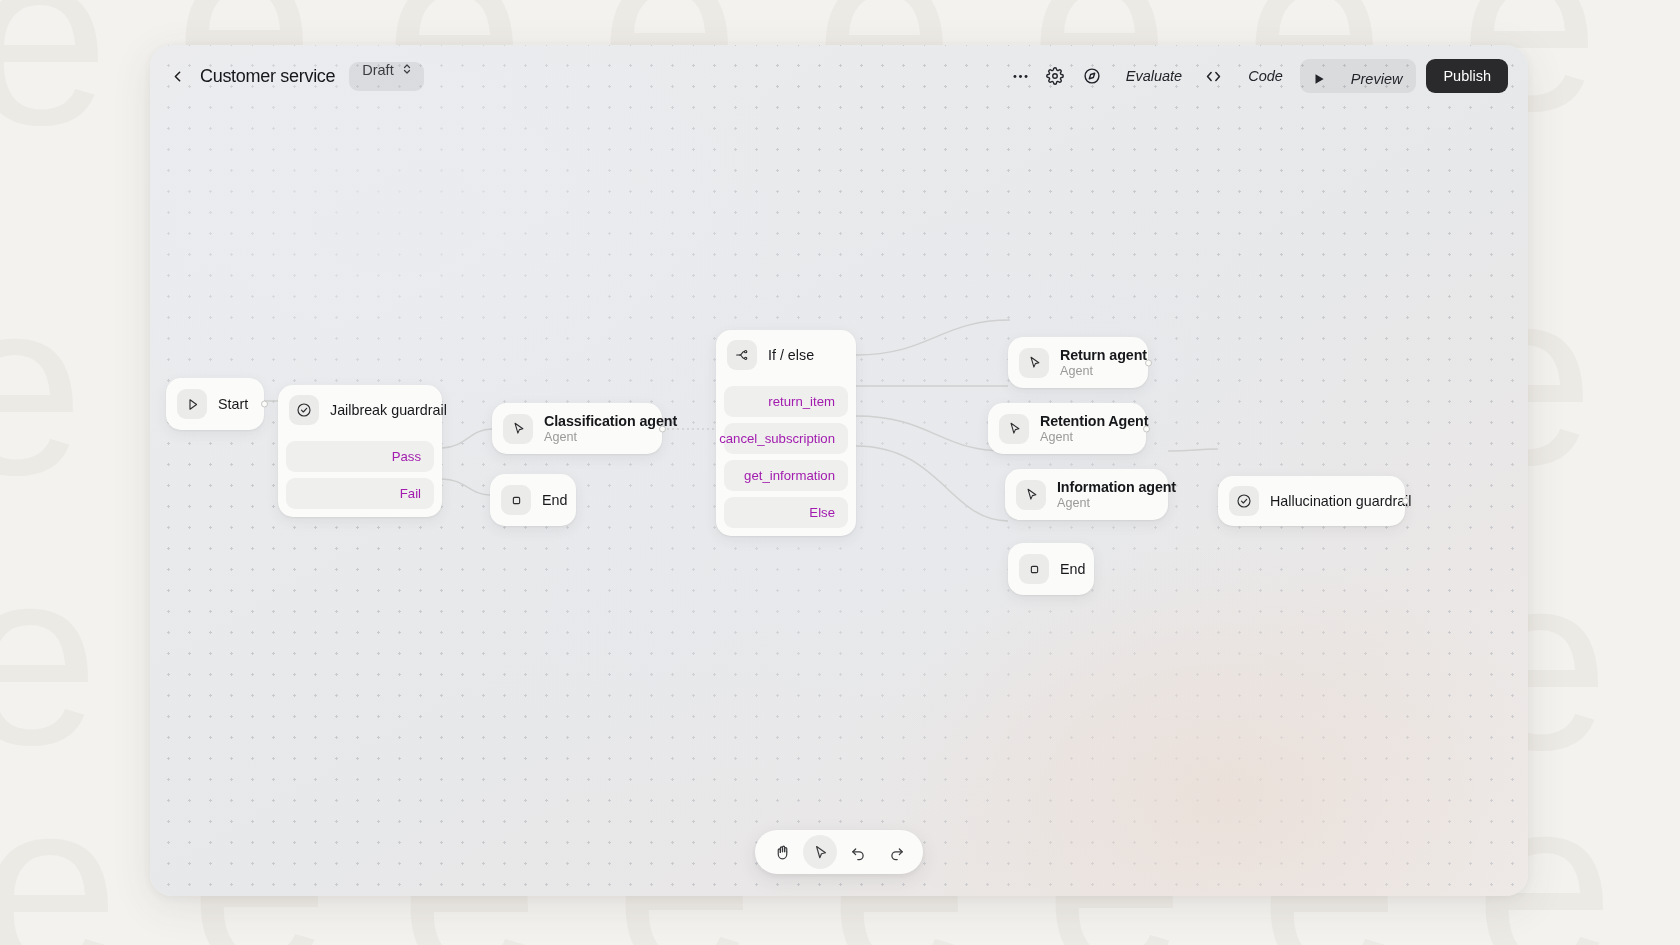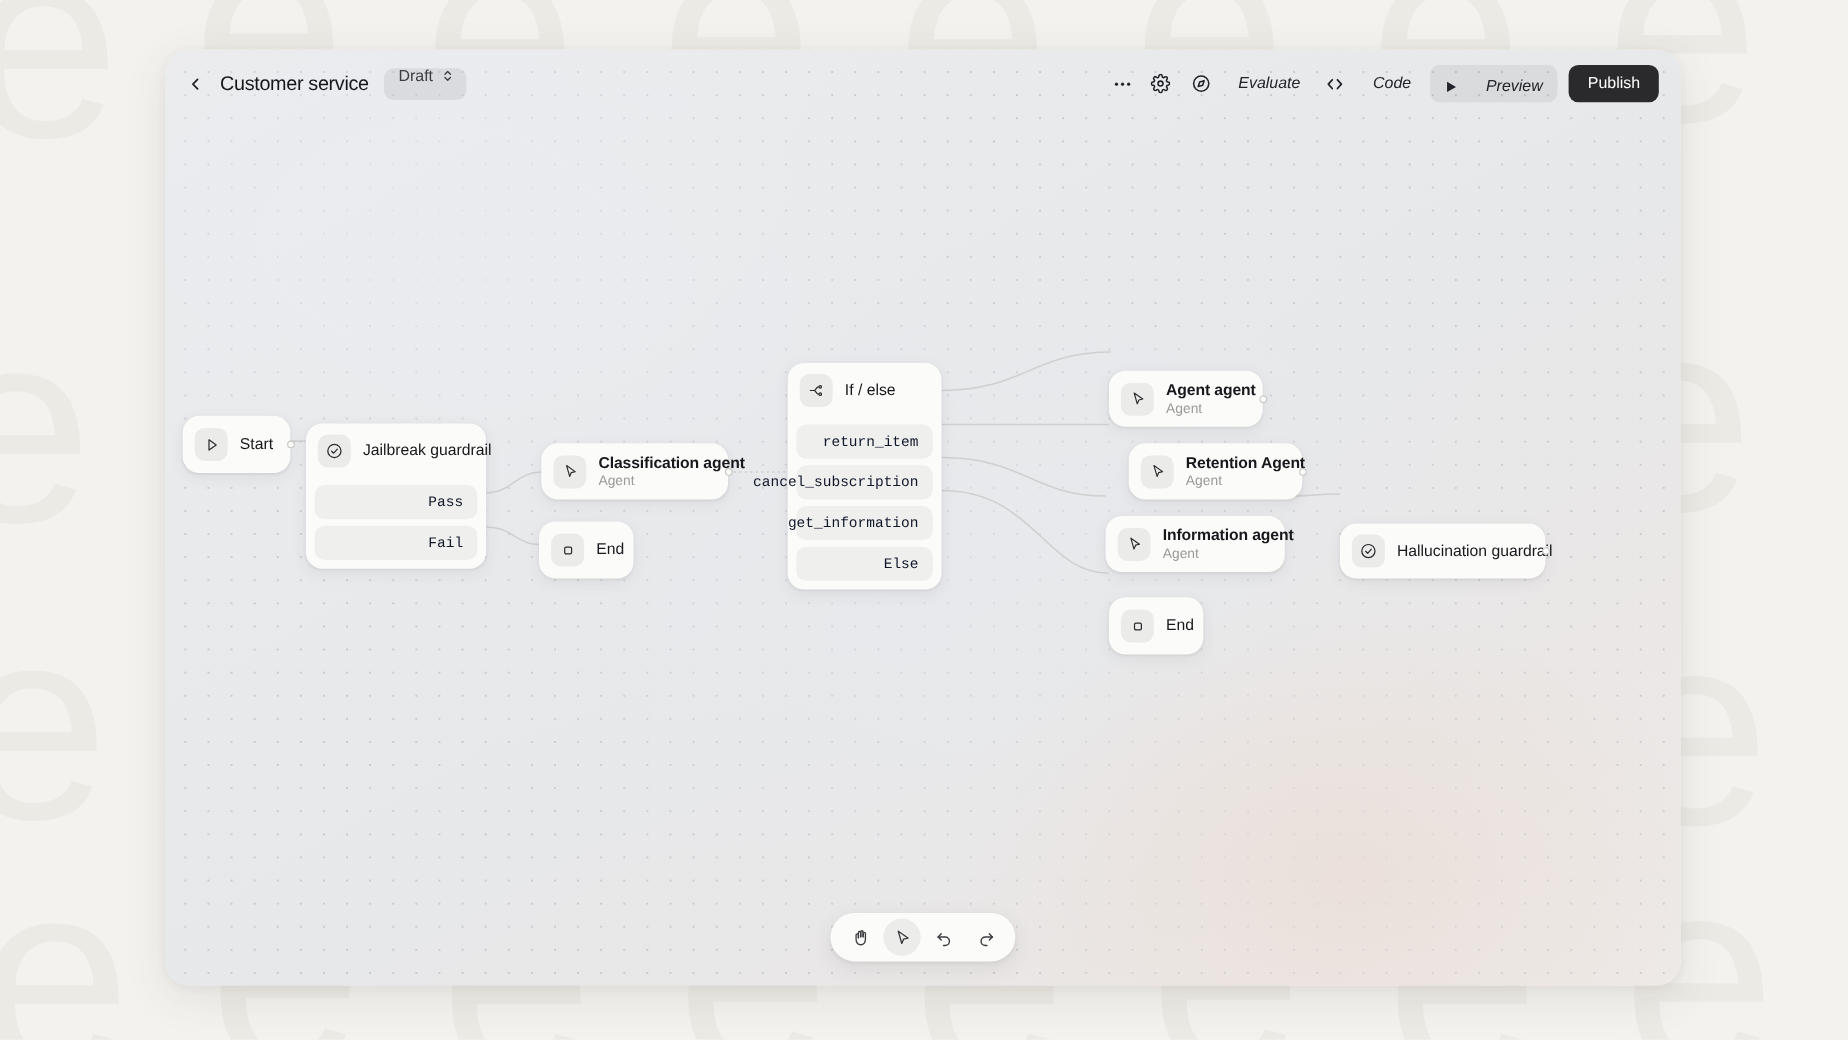--- a/index.html
+++ b/index.html
@@ -113,23 +113,22 @@
   .node-title { font-size: 14.3px; font-weight: 700; color: #17181b; letter-spacing: -.1px; white-space: nowrap; }
   .node-sub { font-size: 12.6px; color: #9a9a98; margin-top: 1px; white-space: nowrap; }
   .node-title-plain { font-size: 14.3px; font-weight: 500; color: #17181b; white-space: nowrap; }
 
   .node-rows { padding: 0 8px 8px 8px; }
   .node-row {
     height: 31px; border-radius: 9px;
     background: #efefed;
     display: flex; align-items: center; justify-content: flex-end;
     padding: 0 13px; margin-top: 6px;
-    font-size: 13.2px; color: #0f172a;
+    font-size: 13.2px; color: #a21caf;
     cursor: pointer;
-    font-family: Liberation Mono, monospace;
   }
 
   
   .port {
     position: absolute; width: 7px; height: 7px; border-radius: 50%;
     border: 1.3px solid #c7c7c4; background: #fbfbfa;
     right: -4px; top: 50%; transform: translateY(-50%);
   }
 
   
@@ -370,28 +369,28 @@
   </div>
 
   <div class="node" style="left:858px; top:292px; width:140px;">
     <div class="node-head">
       <div class="node-ico">
         <svg width="15" height="15" viewBox="0 0 24 24" fill="none" stroke="currentColor" stroke-width="1.7" stroke-linejoin="round">
             <path d="M6.5 3.6 19 12.4l-5.6 1.4-2.4 5.6z"></path>
           </svg>
       </div>
       <div class="node-txt">
-        <div class="node-title">Agent agent</div>
+        <div class="node-title">Return agent</div>
         <div class="node-sub">Agent</div>
       </div>
     </div>
     <div class="port"></div>
   </div>
 
-  <div class="node" style="left:876px; top:358px; width:158px;">
+  <div class="node" style="left:838px; top:358px; width:158px;">
     <div class="node-head">
       <div class="node-ico">
         <svg width="15" height="15" viewBox="0 0 24 24" fill="none" stroke="currentColor" stroke-width="1.7" stroke-linejoin="round">
             <path d="M6.5 3.6 19 12.4l-5.6 1.4-2.4 5.6z"></path>
           </svg>
       </div>
       <div class="node-txt">
         <div class="node-title">Retention Agent</div>
         <div class="node-sub">Agent</div>
       </div>

